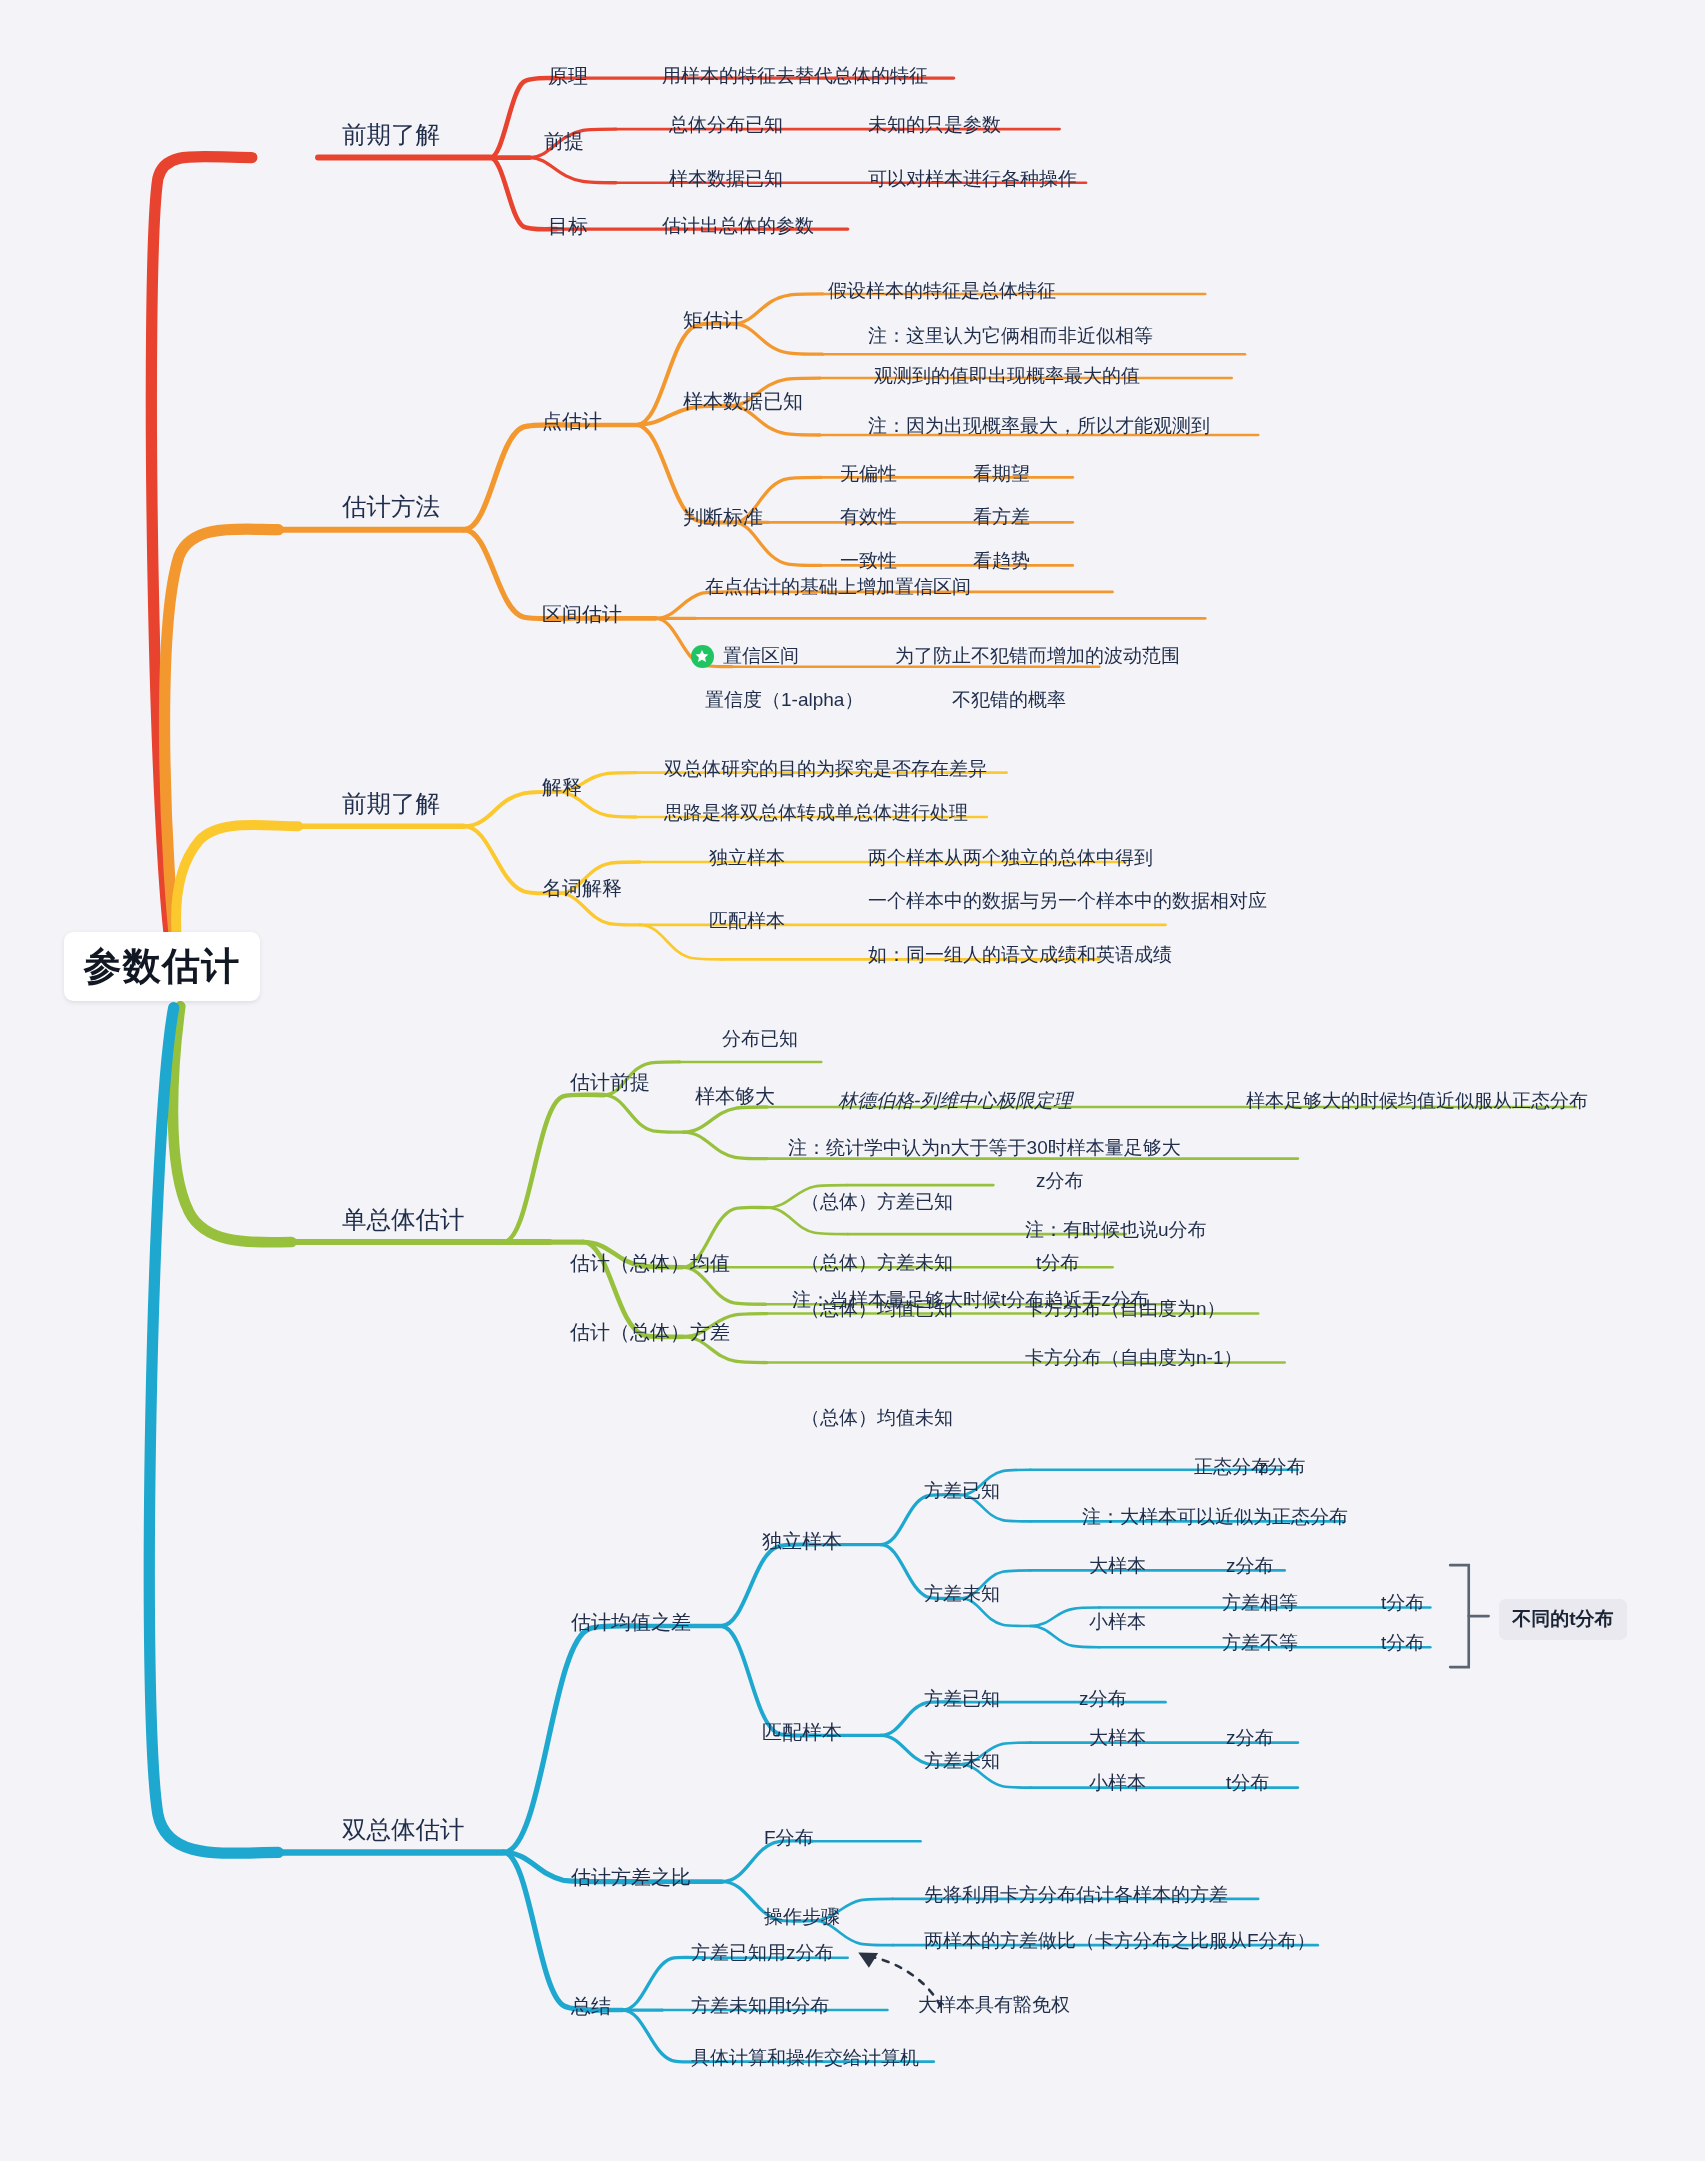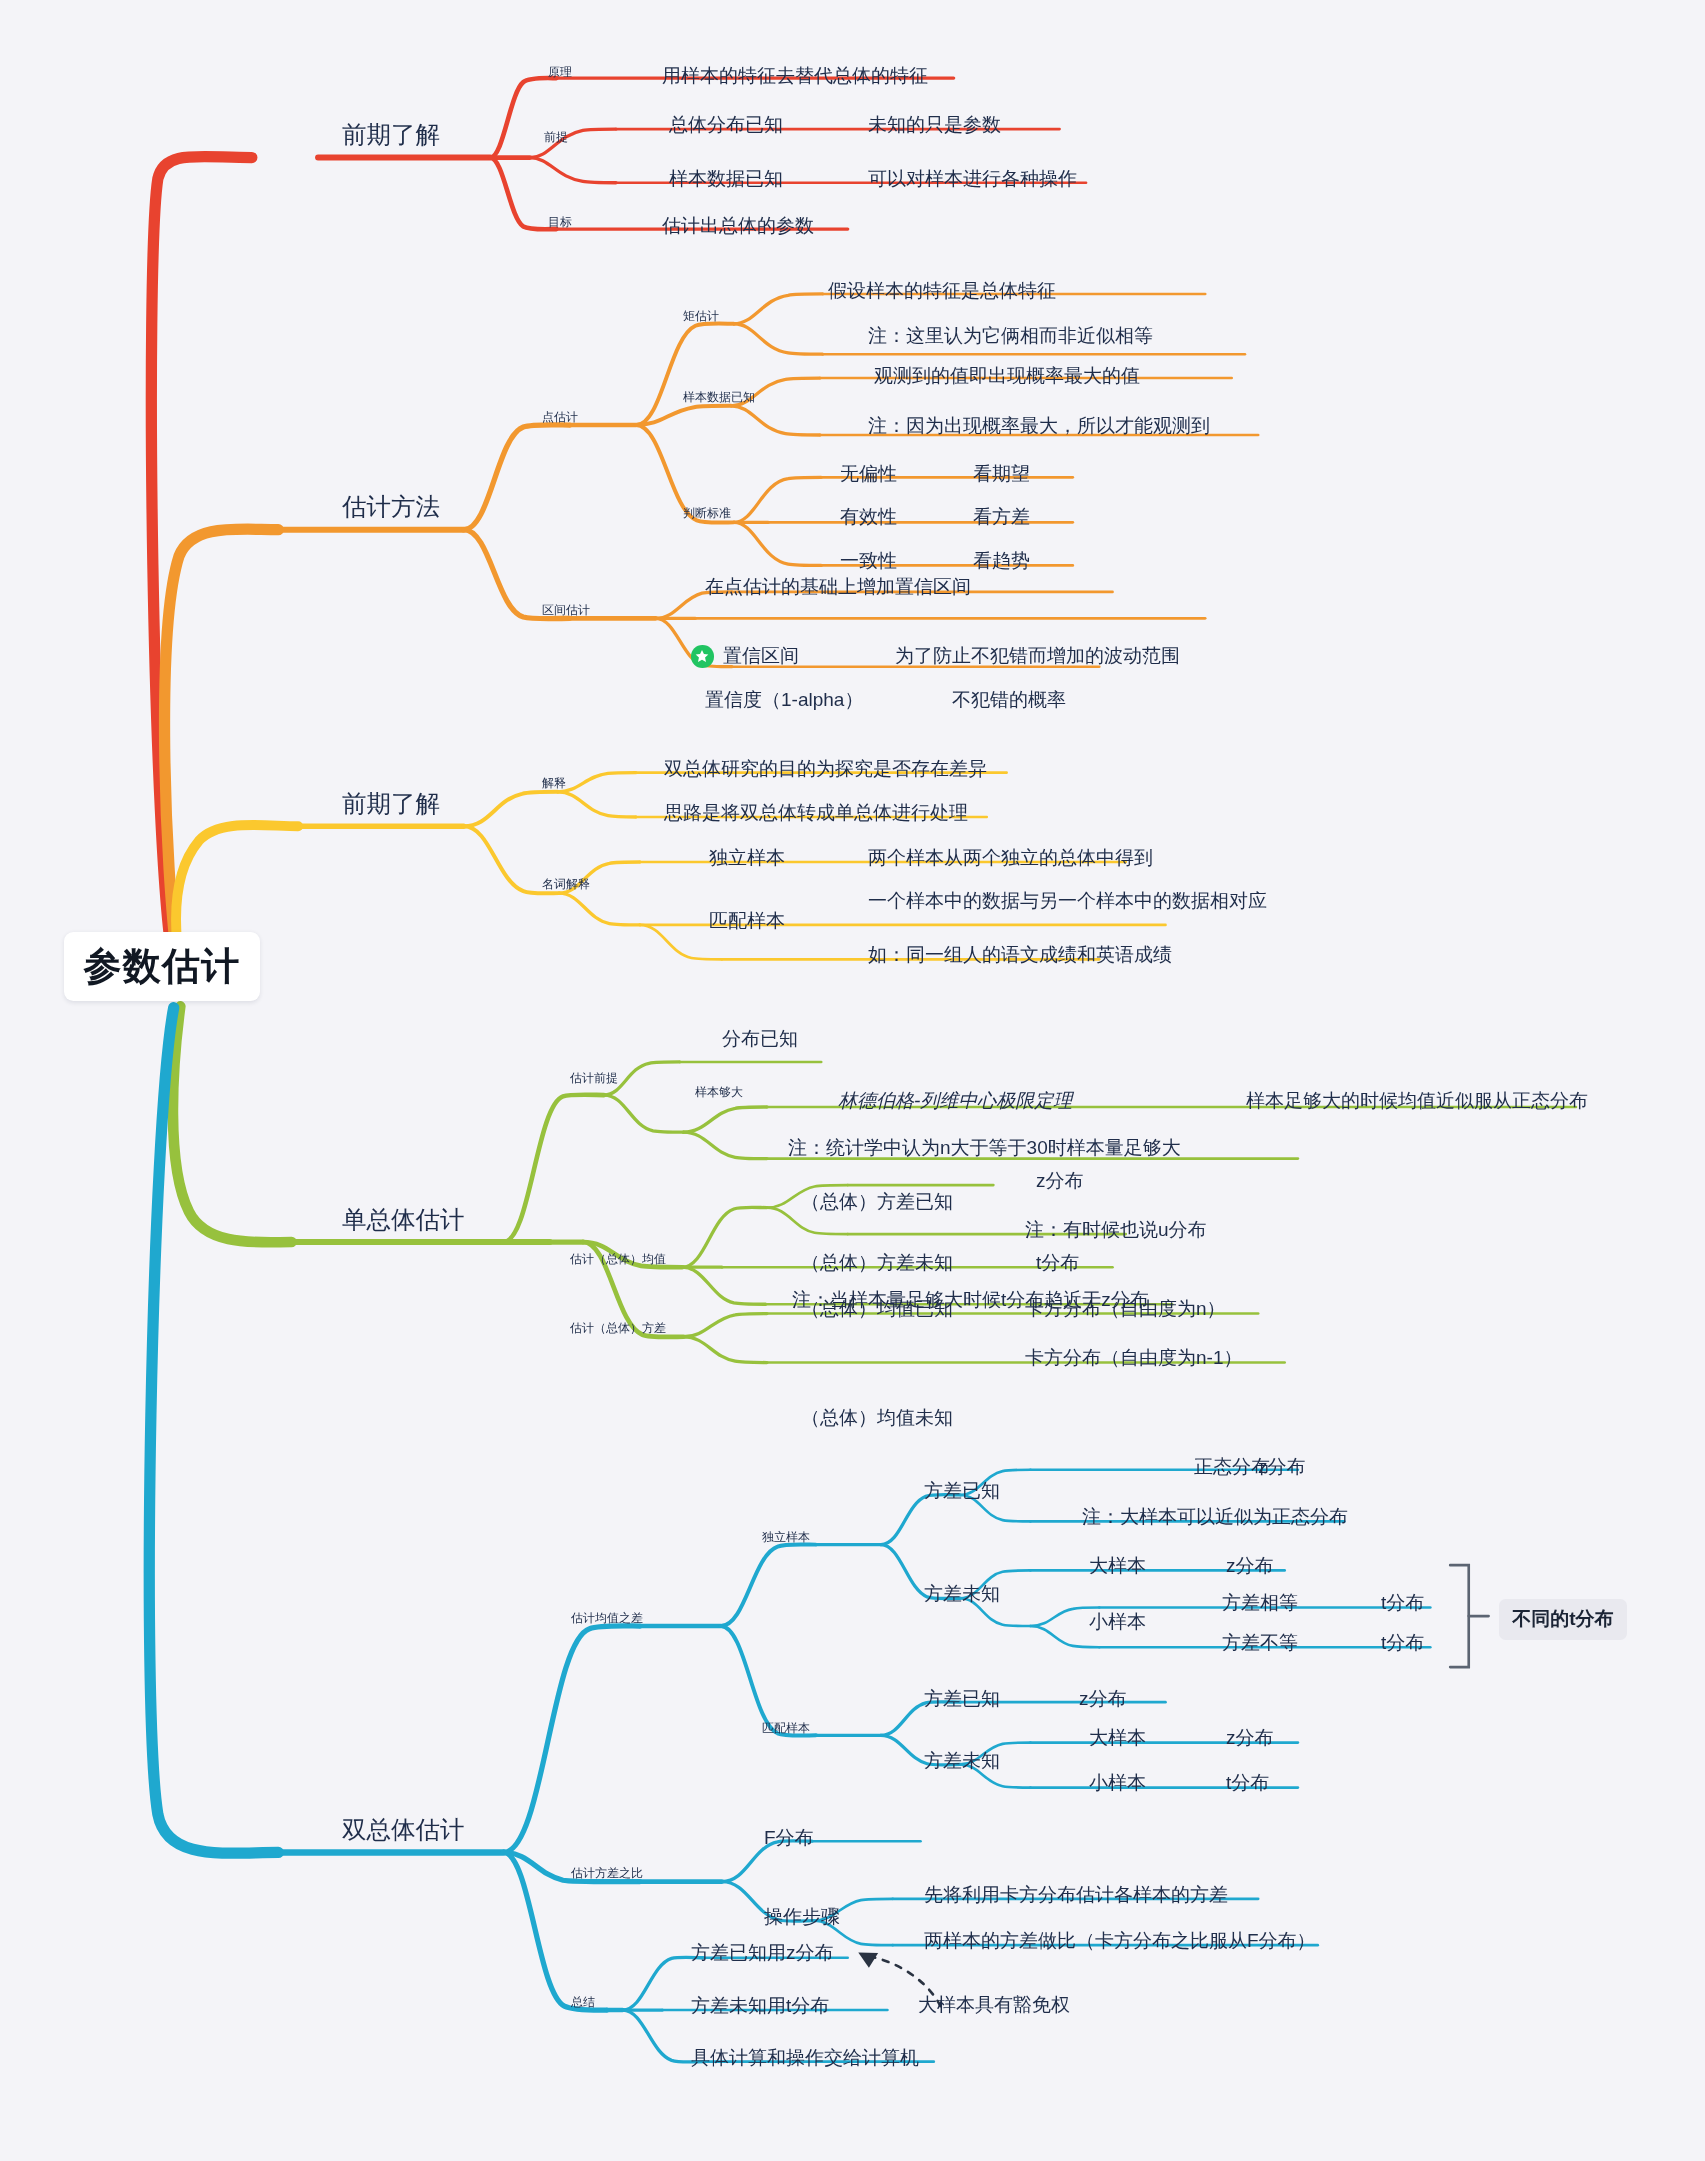--- a/index.html
+++ b/index.html
@@ -14,21 +14,21 @@
 
   .lbl{
     position:absolute;
     color:#1f2d4a;
     white-space:nowrap;
     line-height:1;
     font-weight:400;
   }
   
   .l1{ font-size:24.5px; }      
-  .l2{ font-size:12px;text-align:center; }      
+  .l2{ font-size:20px;text-align:center; }      
   .l3{ font-size:19px; }      
 
   .root{
     position:absolute;
     background:#ffffff;
     border-radius:9.3px;
     box-shadow:0 1.3px 4px rgba(30,40,70,.10);
     display:flex; align-items:center; justify-content:center;
     font-size:38px; font-weight:bold; color:#111823;
     letter-spacing:1.3px;

